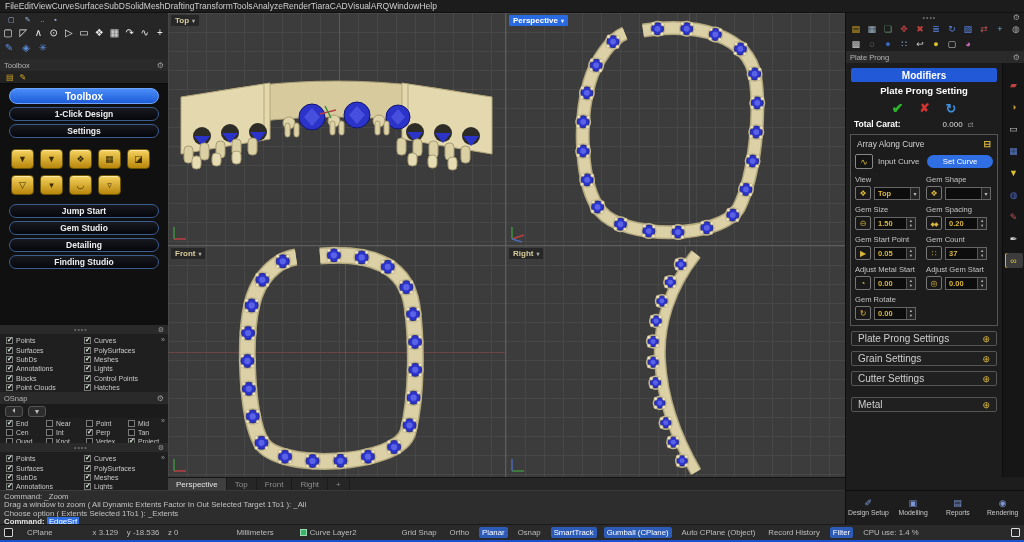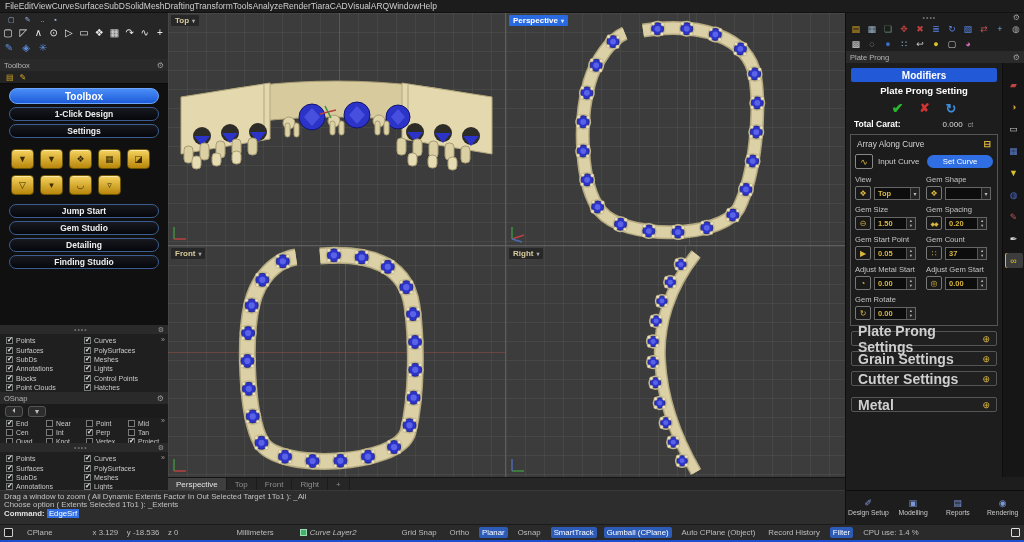--- a/index.html
+++ b/index.html
@@ -146,38 +146,38 @@
   .select, .spin { display:flex; align-items:center; height:13px; background:#0d0d0d; border:1px solid #666; }
   .select { width:46px; } .spin { width:42px; }
   .sel-val, .spin-val { flex:1; color:#d9b63e; font-size:7.5px; font-weight:bold; padding-left:3px; }
   .sel-arrow { width:9px; height:100%; border-left:1px solid #555; color:#bbb; font-size:6px;
     display:flex; align-items:center; justify-content:center; background:#232323; }
   .spin-btns { width:9px; height:100%; border-left:1px solid #555; display:flex; flex-direction:column; background:#232323; }
   .spin-btns span { flex:1; font-size:4.5px; color:#bbb; text-align:center; line-height:5.5px; }
 
   .sec-bar { margin:5px 5px 0; height:15px; border:1px solid #555; border-radius:2px; background:#202020;
     display:flex; align-items:center; padding:0 6px; }
-  .sec-label { font-size:14px; color:#cfcfcf;font-weight:bold; }
+  .sec-label { font-size:10px; color:#cfcfcf; }
   .sec-bar .plus { margin-left:auto; color:#d9b63e; font-size:9px; }
   .sec-bar.metal-gap { margin-top:11px; }
 
   #rp-bottom { position:absolute; left:0; bottom:0; width:179px; height:34px; border-top:1px solid #0d0d0d;
     background:#1d1d1d; display:flex; align-items:center; }
   .rpb-btn { flex:1; display:flex; flex-direction:column; align-items:center; gap:1px; }
   .rpb-ico { color:#7b96d8; font-size:9px; line-height:9px; }
   .rpb-label { color:#c8c8c8; font-size:6.8px; white-space:nowrap; }
 
   
   #statusbar { left:0; top:524px; width:1024px; height:16px; background:#2a2a2a; border-top:1px solid #1a1a1a;
     display:flex; align-items:center; padding:0 4px; font-size:7.8px; color:#bdbdbd; }
   .sb-ico { width:9px; height:9px; border:1px solid #cfcfcf; border-radius:1px; background:#1c1c1c; flex:0 0 auto; }
   .sb-cplane { margin-left:14px; }
   .sb-coords { margin-left:40px; white-space:pre; }
   .sb-units { margin-left:58px; }
-  .sb-layer { margin-left:26px; display:flex; align-items:center; gap:3px;font-style:italic; }
+  .sb-layer { margin-left:26px; display:flex; align-items:center; gap:3px; }
   .sb-swatch { width:7px; height:7px; background:#3db26a; border:1px solid #9adbb4; }
   .sb-toggles { margin-left:42px; display:flex; align-items:center; gap:7px; }
   .sb-toggle { white-space:nowrap; padding:1px 3px; border-radius:2px; }
   .sb-toggle.on { background:#2d5cb8; color:#fff; }
   .sb-spacer { flex:1; }
   .sb-tray { width:9px; height:9px; border:1px solid #dfdfdf; border-radius:1px; background:#2a2a2a; }
 
   #bottom-line { left:0; top:540px; width:1024px; height:2px; background:#1e4fd0; }
 </style>
 </head>
@@ -936,20 +936,21 @@
       <span class="vp-tab">Top</span>
       <span class="vp-tab">Front</span>
       <span class="vp-tab">Right</span>
       <span class="vp-tab">+</span>
     </div>
 
 
   <div id="cmd" class="abs">
     <div>
 
+    <div class="cmd-line">Command: _Zoom</div>
         <div class="cmd-line">Drag a window to zoom ( All  Dynamic  Extents  Factor  In  Out  Selected  Target  1To1 ):  _All</div>
         <div class="cmd-line">Choose option ( Extents  Selected  1To1 ):  _Extents</div>
       </div>
     <div class="cmd-prompt">
       <span>Command:</span>
       <span class="cmd-sel">EdgeSrf</span>
     </div>
   </div>
 
   <div id="right-panel" class="abs">

